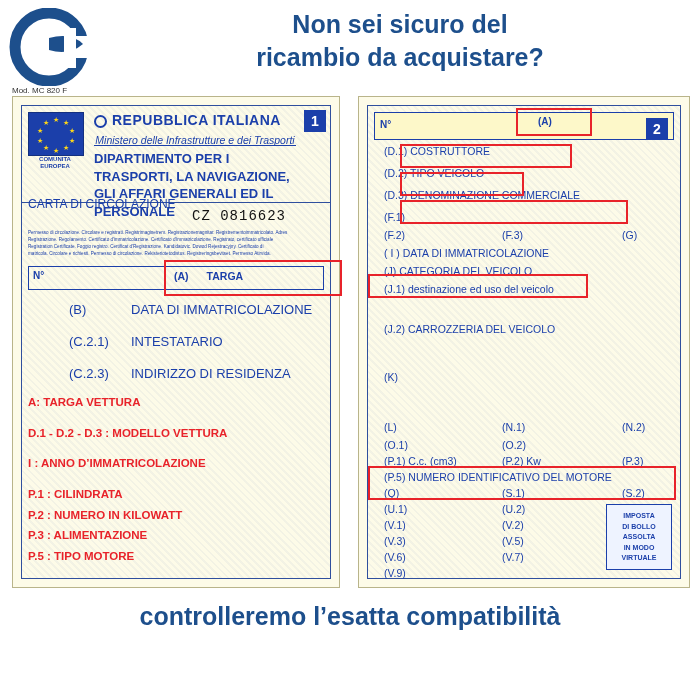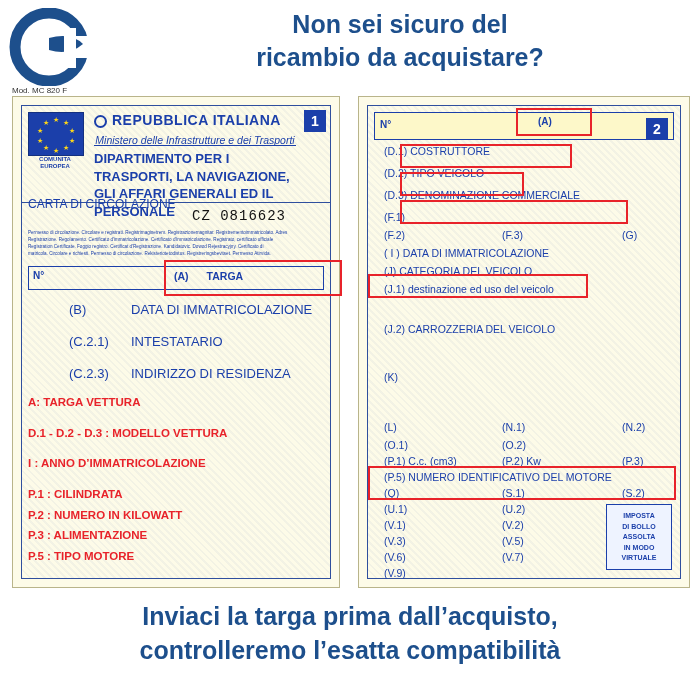--- a/index.html
+++ b/index.html
@@ -356,15 +356,14 @@
   </div>
 </div>
 
 <div class="hl" style="left:400px;top:144px;width:168px;height:20px;"></div>
 <div class="hl" style="left:400px;top:172px;width:120px;height:20px;"></div>
 <div class="hl" style="left:400px;top:200px;width:224px;height:20px;"></div>
 <div class="hl" style="left:368px;top:274px;width:216px;height:20px;"></div>
 <div class="hl" style="left:368px;top:466px;width:304px;height:30px;"></div>
 
 <div class="footline">
-  <div>Inviaci la targa prima dall’acquisto,</div>
   <div>controlleremo l’esatta compatibilità</div>
 </div>
 
 </body></html>

